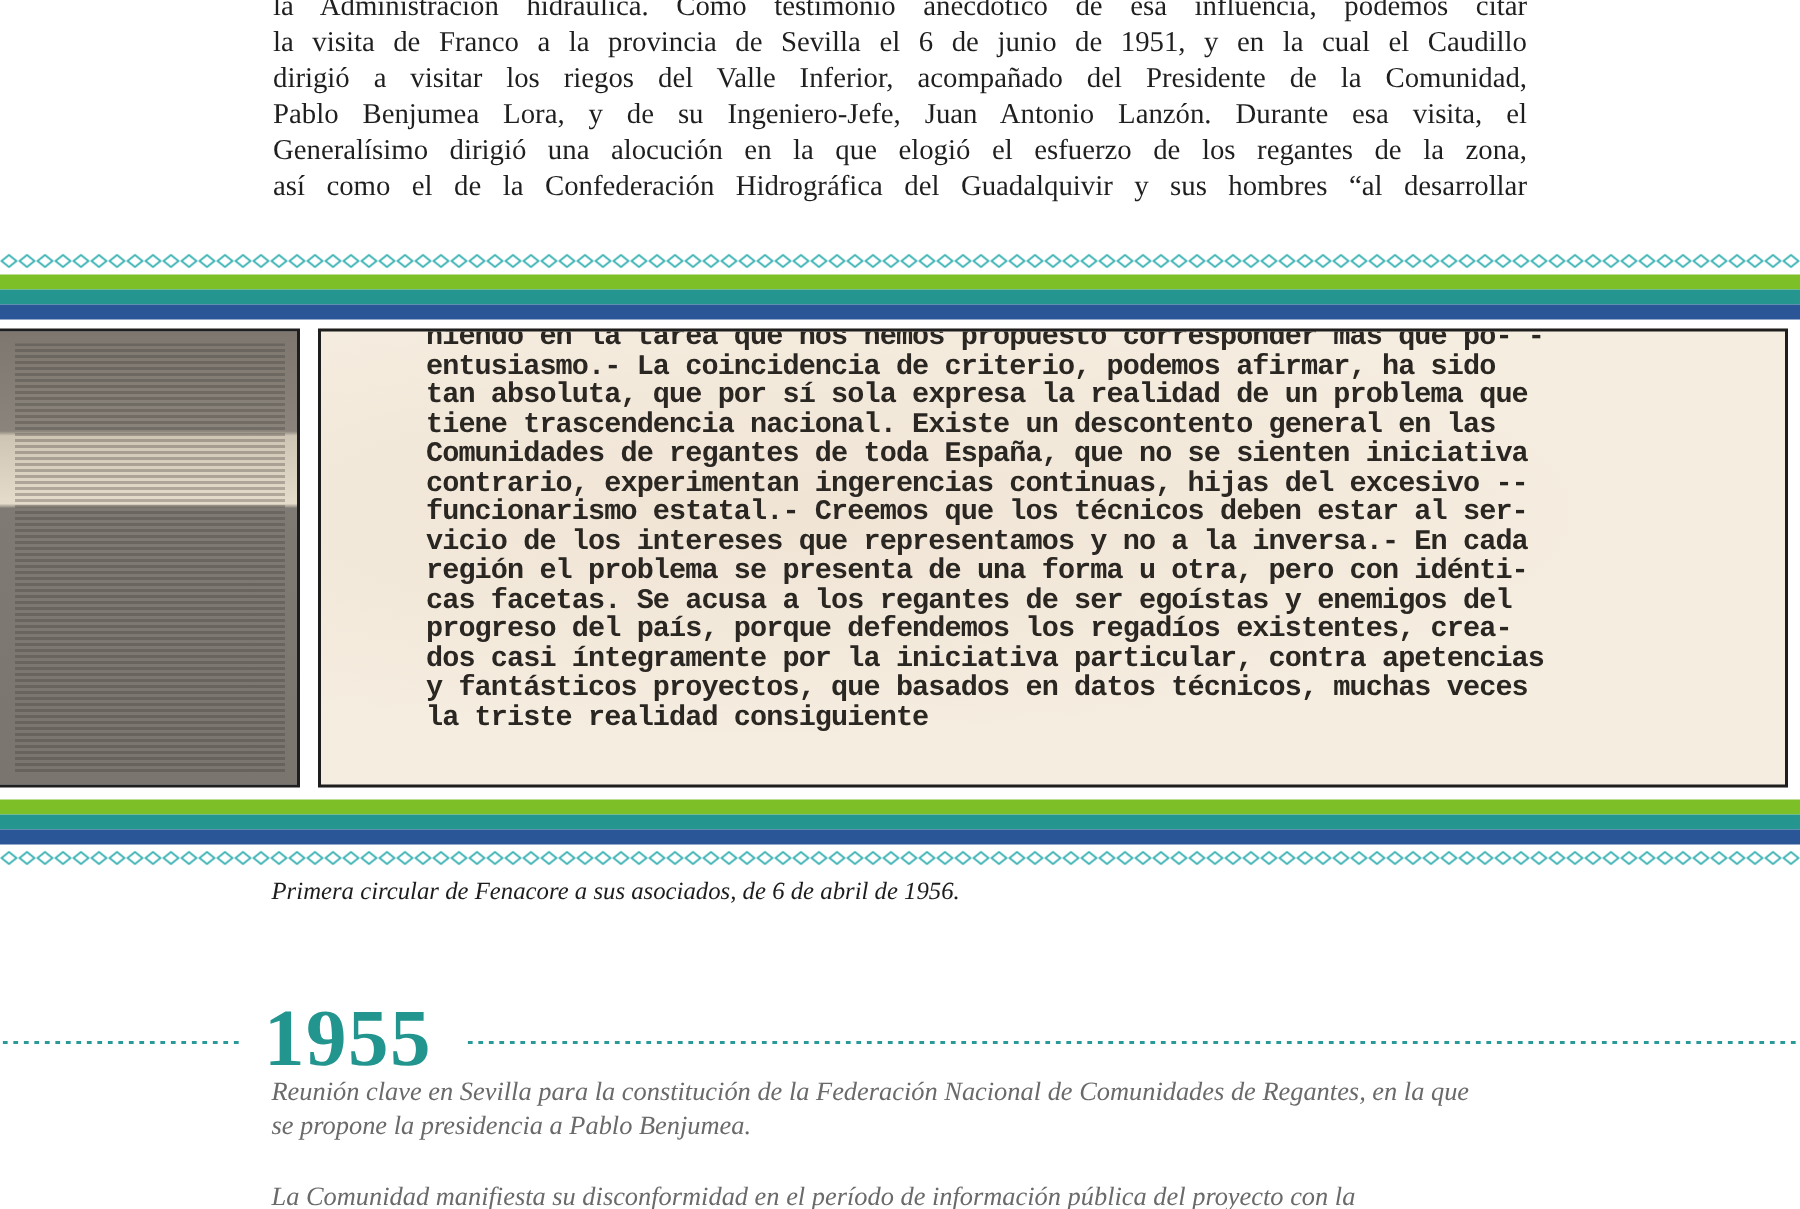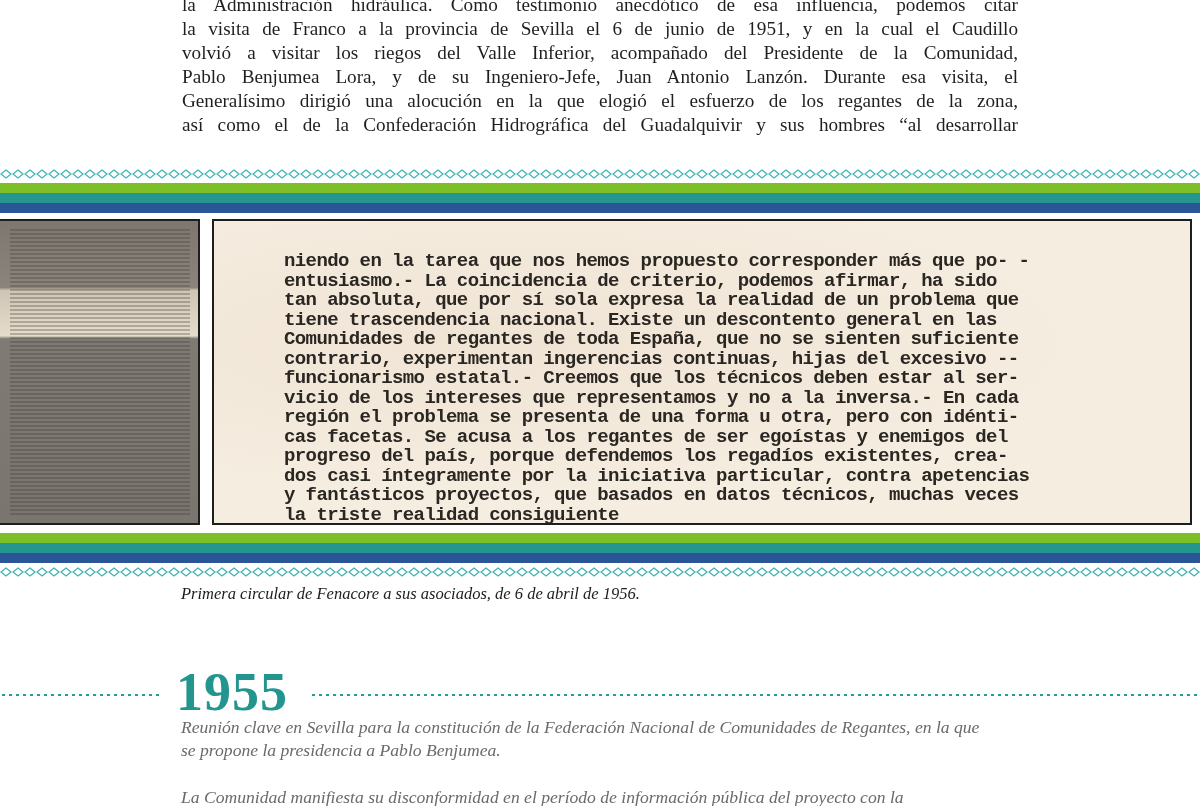--- a/index.html
+++ b/index.html
@@ -30,21 +30,21 @@
     background-image: repeating-linear-gradient(180deg, rgba(60,55,50,0.55) 0px, rgba(60,55,50,0.55) 2px, transparent 2px, transparent 4px);
     opacity: 0.55; }
   .letter {
     left: 212px; width: 980px; background: #f5ede0;
     background-image: radial-gradient(ellipse at 30% 40%, rgba(230,210,190,0.35), transparent 60%);
   }
   .letter .tw {
     position: absolute; left: 70px; top: -6px; width: 890px;
     font-family: "Liberation Mono", "DejaVu Sans Mono", monospace;
     font-size: 19px; line-height: 19.5px; color: #2a2622; font-weight: bold;
-    letter-spacing: -0.6px; white-space: nowrap; margin-top: 37px;
+    letter-spacing: -0.6px; white-space: nowrap;
   }
   .letter .tw .l { display: block; }
 
   .caption {
     position: absolute; left: 181px; top: 584px;
     font-style: italic; font-size: 16.5px; color: #1d1d1d;
   }
 
   .year-row { position: absolute; top: 640px; left: 0; width: 1200px; height: 60px; margin-top: 22px; }
   .dots { position: absolute; top: 32px; height: 2px;
@@ -58,21 +58,21 @@
   .events { position: absolute; left: 181px; top: 716px; width: 820px;
     font-style: italic; font-size: 17.6px; line-height: 23px; color: #6a6a6a; }
   .events p { margin: 0 6px 24px 0; }
 </style>
 </head>
 <body>
 
 <div class="body-text">
   <span class="line">la Administración hidráulica. Como testimonio anecdótico de esa influencia, podemos citar</span>
   <span class="line">la visita de Franco a la provincia de Sevilla el 6 de junio de 1951, y en la cual el Caudillo</span>
-  <span class="line">volvió a visitar los riegos del Valle Inferior, acompañado del Presidente de la Comunidad,</span>
+  <span class="line">dirigió a visitar los riegos del Valle Inferior, acompañado del Presidente de la Comunidad,</span>
   <span class="line">Pablo Benjumea Lora, y de su Ingeniero-Jefe, Juan Antonio Lanzón. Durante esa visita, el</span>
   <span class="line">Generalísimo dirigió una alocución en la que elogió el esfuerzo de los regantes de la zona,</span>
   <span class="line">así como el de la Confederación Hidrográfica del Guadalquivir y sus hombres “al desarrollar</span>
 </div>
 
 <div class="diamond-row" style="top:169px;">
   <svg width="1200" height="10" xmlns="http://www.w3.org/2000/svg">
     <defs>
       <pattern id="dia" x="0" y="0" width="12" height="10" patternUnits="userSpaceOnUse">
         <path d="M6 1 L11 5 L6 9 L1 5 Z" fill="none" stroke="#3fb3b5" stroke-width="1.3"></path>
@@ -89,21 +89,21 @@
 
 <div class="doc-frame thumb">
   <div class="txt"></div>
 </div>
 <div class="doc-frame letter">
   <div class="tw">
     <span class="l">niendo en la tarea que nos hemos propuesto corresponder más que po- -</span>
     <span class="l">entusiasmo.- La coincidencia de criterio, podemos afirmar, ha sido</span>
     <span class="l">tan absoluta, que por sí sola expresa la realidad de un problema que</span>
     <span class="l">tiene trascendencia nacional. Existe un descontento general en las</span>
-    <span class="l">Comunidades de regantes de toda España, que no se sienten suficiente</span>
+    <span class="l">Comunidades de regantes de toda España, que no se sienten iniciativa</span>
     <span class="l">contrario, experimentan ingerencias continuas, hijas del excesivo --</span>
     <span class="l">funcionarismo estatal.- Creemos que los técnicos deben estar al ser-</span>
     <span class="l">vicio de los intereses que representamos y no a la inversa.- En cada</span>
     <span class="l">región el problema se presenta de una forma u otra, pero con idénti-</span>
     <span class="l">cas facetas. Se acusa a los regantes de ser egoístas y enemigos del</span>
     <span class="l">progreso del país, porque defendemos los regadíos existentes, crea-</span>
     <span class="l">dos casi íntegramente por la iniciativa particular, contra apetencias</span>
     <span class="l">y fantásticos proyectos, que basados en datos técnicos, muchas veces</span>
     <span class="l">la triste realidad consiguiente</span>
   </div>

